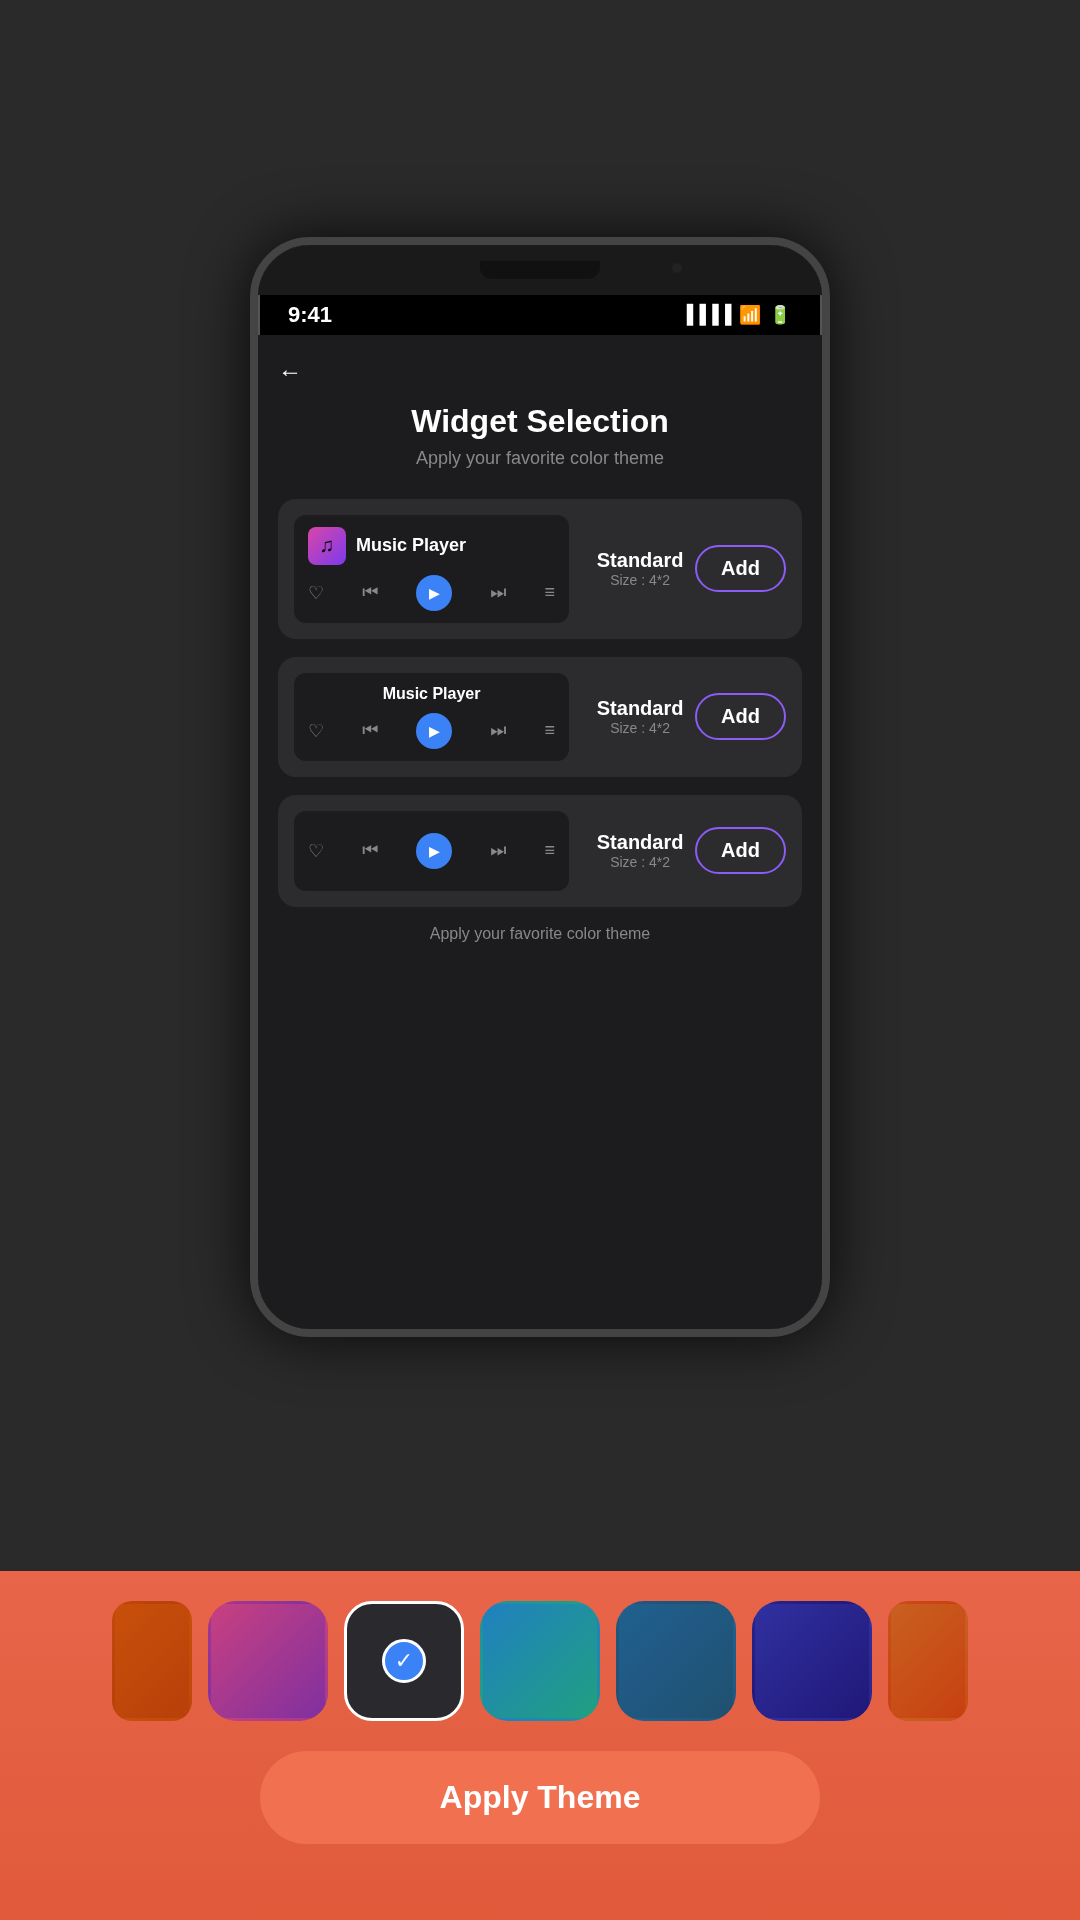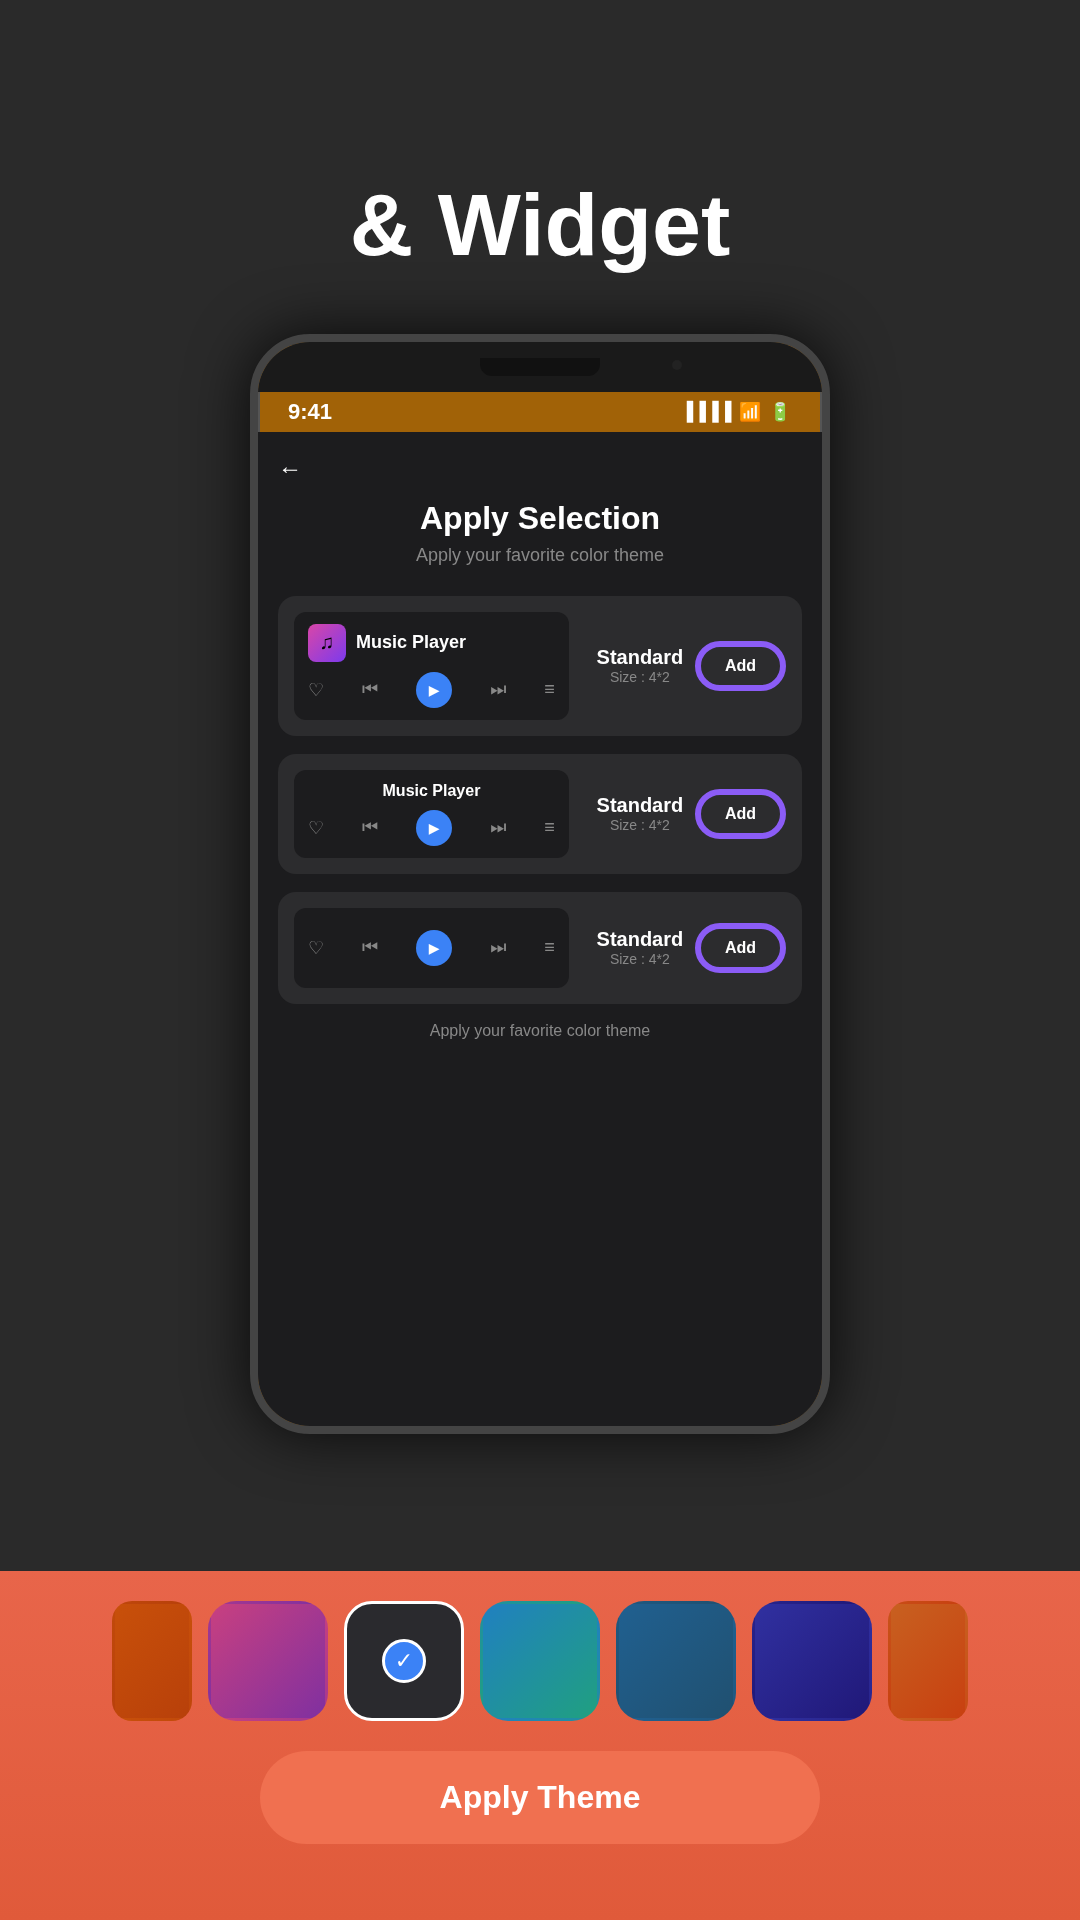--- a/index.html
+++ b/index.html
@@ -33,21 +33,21 @@
       position: relative;
       z-index: 2;
       display: flex;
       justify-content: center;
       margin-top: 20px;
     }
 
     .phone-frame {
       width: 580px;
       height: 1100px;
-      background: #a16207;
+      background: #000000;
       border-radius: 60px;
       border: 8px solid #444;
       position: relative;
       overflow: hidden;
       box-shadow: 0 0 60px rgba(0,0,0,0.8), inset 0 0 0 2px #555;
     }
 
     
     .phone-notch {
       position: absolute;
@@ -220,26 +220,26 @@
       color: white;
       font-size: 20px;
       font-weight: 700;
     }
     .widget-size-label {
       color: #888;
       font-size: 14px;
     }
 
     .add-btn {
-      border: 6px solid #8b5cf6;
+      border: 2px solid #8b5cf6;
       background: transparent;
       color: white;
       border-radius: 30px;
       padding: 10px 24px;
-      font-size: 16px;
+      font-size: 20px;
       font-weight: 600;
       cursor: pointer;
       min-width: 80px;
     }
 
     
     .widget-title-only {
       color: white;
       font-size: 16px;
       font-weight: 600;
@@ -399,21 +399,20 @@
 <svg class="wave-bg" viewBox="0 0 1080 600" xmlns="http://www.w3.org/2000/svg" preserveAspectRatio="none" style="height:600px;">
   <path d="M-100,400 Q200,250 500,380 Q800,510 1200,320 L1200,700 L-100,700 Z" fill="#3a1520" opacity="0.8"></path>
   <path d="M-100,450 Q300,300 600,430 Q900,560 1200,370 L1200,700 L-100,700 Z" fill="#6b1530" opacity="0.7"></path>
   <path d="M-100,500 Q250,370 550,490 Q850,610 1200,430 L1200,700 L-100,700 Z" fill="#d04040" opacity="0.6"></path>
   <path d="M-100,560 Q300,430 620,550 Q940,670 1200,500 L1200,700 L-100,700 Z" fill="#e05040" opacity="0.8"></path>
 </svg>
 
 <div class="header-title">
   <h1>
     <br>
-    <span>&amp; Widget</span>
   </h1>
 </div>
 
 <div class="phone-container">
   <div class="phone-frame">
 
     <div class="phone-side-btn-right"></div>
     <div class="phone-side-btn-left-1"></div>
     <div class="phone-side-btn-left-2"></div>
     <div class="phone-side-btn-left-3"></div>
@@ -430,21 +429,21 @@
         <span class="wifi-icon">📶</span>
         <span class="battery-icon">🔋</span>
       </div>
     </div>
 
     <div class="phone-content">
 
       <div class="back-btn">←</div>
 
       <div class="page-title">
-        <h2>Apply Selection</h2>
+        <h2>Widget Selection</h2>
       </div>
       <p class="page-subtitle">Apply your favorite color theme</p>
 
       <div class="widget-card">
         <div class="widget-preview">
           <div class="widget-top-row">
             <div class="music-icon">
               <span>♫</span>
             </div>
             <span class="widget-title-text">Music Player</span>

